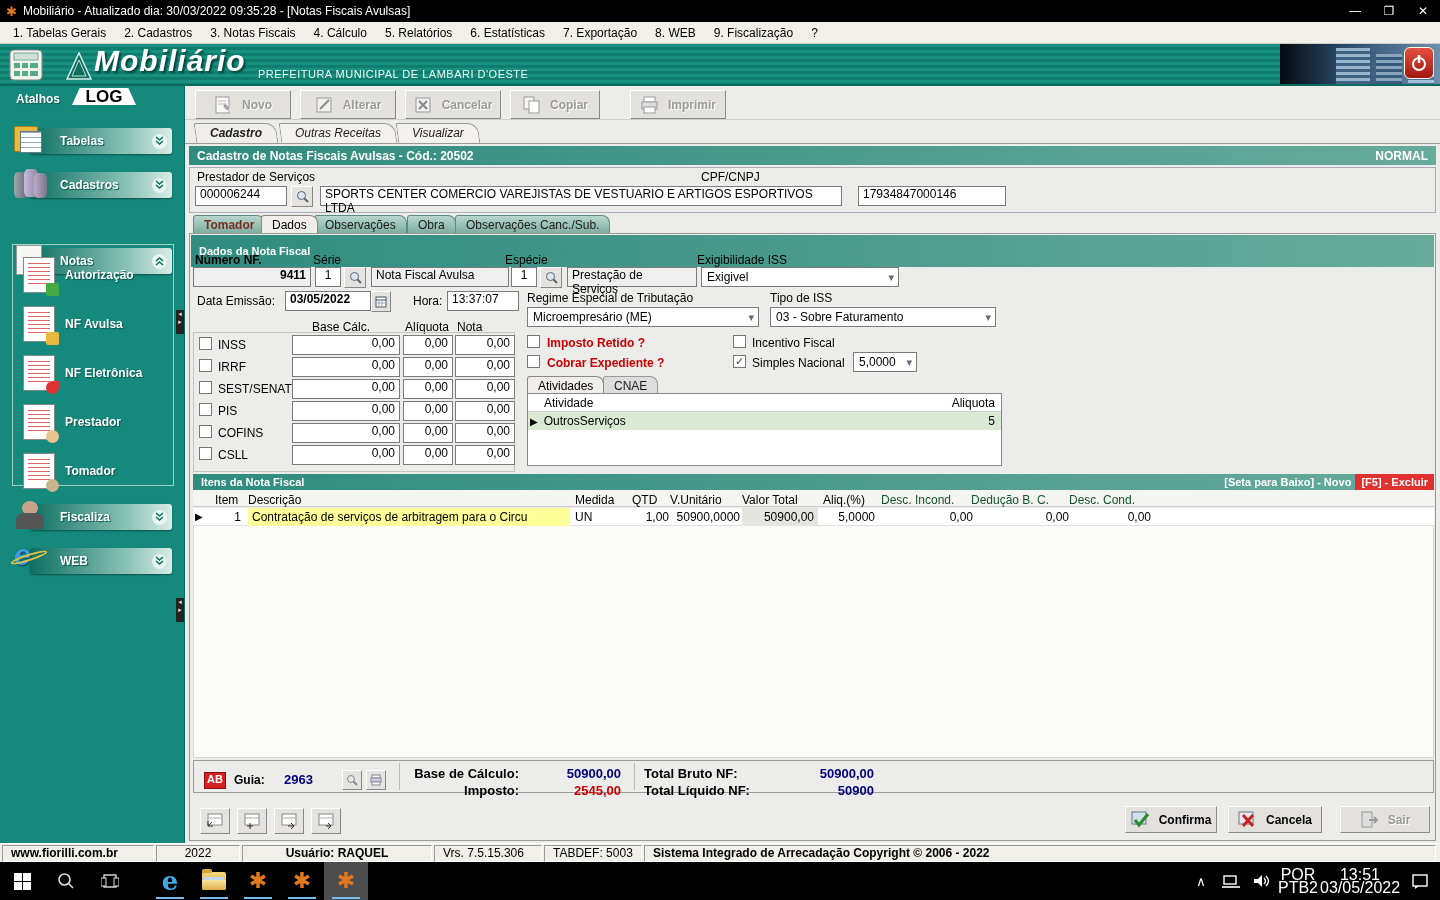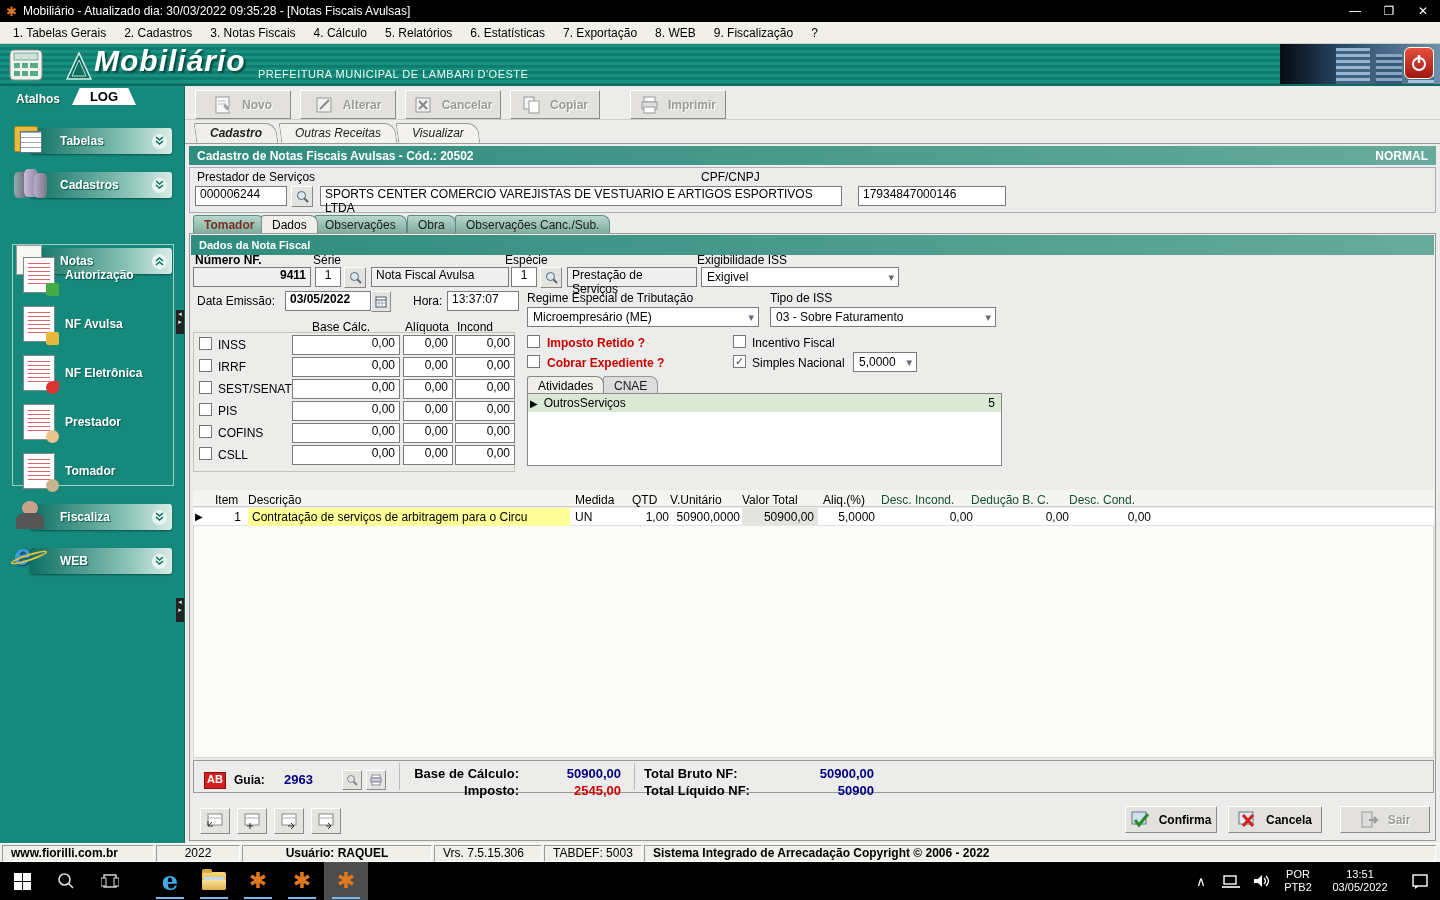--- a/index.html
+++ b/index.html
@@ -75,21 +75,21 @@
   .navy { color:#00007f; font-weight:bold; }
   .th-red { color:#14532d; }
   .col-h { position:absolute; font-size:12px; white-space:nowrap; }
 
   .status-seg { height:17px; border:1px solid; border-color:#9b9b9b #fff #fff #9b9b9b; display:flex;
                 align-items:center; padding:0 8px; margin-right:2px; white-space:nowrap; }
 
   .taskbar { left:0; top:862px; width:1440px; height:38px; background:#000; display:flex; align-items:center; }
   .tb-ico { width:44px; height:38px; display:flex; align-items:center; justify-content:center; position:relative; }
   .tb-under:after { content:""; position:absolute; bottom:1px; left:8px; right:8px; height:2px; background:#76b9ed; }
-  .tray-txt { color:#fff; font-size:11px; line-height:13px; text-align:center; }
+  .tray-txt { color:#fff; font-size:16px; line-height:13px; text-align:center; }
 </style>
 </head>
 <body>
 
 <div id="screen">
 
   <div class="abs titlebar">
     <span style="color:#e07820; font-size:13px; margin:0 6px;">✱</span>
     <span>Mobiliário - Atualizado dia: 30/03/2022 09:35:28 - [Notas Fiscais Avulsas]</span>
     <span style="flex:1"></span>
@@ -138,21 +138,21 @@
     <div class="abs" style="left:1404px; top:3px; width:30px; height:32px; border-radius:6px; background:linear-gradient(#e45040,#a01810); border:1px solid #ffd; display:flex; align-items:center; justify-content:center;">
       <svg width="18" height="18">
           <circle cx="9" cy="10" r="6" fill="none" stroke="#fff" stroke-width="2"></circle>
           <line x1="9" y1="1" x2="9" y2="9" stroke="#fff" stroke-width="2.5"></line>
         </svg>
     </div>
   </div>
 
   <div class="abs sidebar">
     <span class="abs" style="left:16px; top:6px; color:#fff; font-weight:bold; text-shadow:1px 1px 1px #0a554b;">Atalhos</span>
-    <div class="abs" style="left:72px; top:2px; width:64px; height:17px; background:#fff; clip-path:polygon(12% 0,88% 0,100% 100%,0 100%); display:flex; align-items:center; justify-content:center; font-weight:bold; font-size:13px;">
+    <div class="abs" style="left:72px; top:2px; width:64px; height:17px; background:#fff; clip-path:polygon(12% 0,88% 0,100% 100%,0 100%); display:flex; align-items:center; justify-content:center; font-weight:bold; font-size:17px;">
       <span>LOG</span>
     </div>
 
     <div class="side-group" style="top:42px;">
       <div class="side-icon">
         <div style="position:absolute; left:6px; top:4px; width:24px; height:26px; background:#e8b93c; border:1px solid #a8821a; border-radius:2px;"></div>
         <div style="position:absolute; left:12px; top:9px; width:22px; height:22px; background:#fff; border:1px solid #678; background-image:repeating-linear-gradient(180deg,#9ab 0 1px,transparent 1px 5px);"></div>
       </div>
       <span class="glabel">Tabelas</span>
       <span class="side-chevron">
@@ -322,21 +322,21 @@
     <div class="abs" style="left:0; top:129px; width:1255px; height:19px;">
       <div class="itab" style="left:8px;"><span style="color:#7a2f22; font-weight:bold;">Tomador</span></div>
       <div class="itab active" style="left:76px;"><span>Dados</span></div>
       <div class="itab" style="left:129px;"><span>Observações</span></div>
       <div class="itab" style="left:222px;"><span>Obra</span></div>
       <div class="itab" style="left:270px;"><span>Observações Canc./Sub.</span></div>
     </div>
 
     <div class="abs" style="left:4px; top:147px; width:1247px; height:608px; border:1px solid #999; background:#ececea;"></div>
 
-    <div class="abs teal-bar" style="left:6px; top:149px; width:1243px; height:20px; font-size:11px;">
+    <div class="abs teal-bar" style="left:6px; top:149px; width:1243px; height:32px; font-size:11px;">
       <span>Dados da Nota Fiscal</span>
     </div>
 
     <span class="flabel" style="left:10px; top:167px; font-weight:bold;">Número NF.</span>
     <span class="flabel" style="left:128px; top:167px;">Série</span>
     <span class="flabel" style="left:320px; top:167px;">Espécie</span>
     <span class="flabel" style="left:512px; top:167px;">Exigibilidade ISS</span>
 
     <div class="inp ro" style="left:8px; top:181px; width:118px; text-align:right; font-weight:bold;">9411</div>
     <div class="inp" style="left:130px; top:181px; width:26px; text-align:center;">1</div>
@@ -370,21 +370,21 @@
     </div>
     <span class="flabel" style="left:228px; top:208px;">Hora:</span>
     <div class="inp" style="left:262px; top:205px; width:72px;">13:37:07</div>
     <span class="flabel" style="left:342px; top:205px;">Regime Especial de Tributação</span>
     <span class="flabel" style="left:585px; top:205px;">Tipo de ISS</span>
     <div class="sel" style="left:342px; top:221px; width:232px;">Microempresário (ME)</div>
     <div class="sel" style="left:585px; top:221px; width:226px;">03 - Sobre Faturamento</div>
 
     <span class="flabel" style="left:127px; top:234px;">Base Cálc.</span>
     <span class="flabel" style="left:220px; top:234px;">Alíquota</span>
-    <span class="flabel" style="left:272px; top:234px;">Incond</span>
+    <span class="flabel" style="left:272px; top:234px;">Nota</span>
 
     <div class="abs" style="left:8px; top:246px; width:322px; height:140px; border:1px solid #c4c4be;"></div>
 
     <span class="chk" style="left:14px; top:251px;"></span>
     <span class="flabel" style="left:33px; top:252px;">INSS</span>
     <div class="inp" style="left:107px; top:249px; width:108px; text-align:right;">0,00</div>
     <div class="inp" style="left:218px; top:249px; width:50px; text-align:right;">0,00</div>
     <div class="inp" style="left:270px; top:249px; width:60px; text-align:right;">0,00</div>
 
     <span class="chk" style="left:14px; top:273px;"></span>
@@ -423,28 +423,39 @@
     <span class="flabel" style="left:567px; top:250px;">Incentivo Fiscal</span>
     <span class="chk" style="left:342px; top:269px;"></span>
     <span class="flabel red-bold" style="left:362px; top:270px;">Cobrar Expediente ?</span>
     <span class="chk" style="left:548px; top:269px;">✓</span>
     <span class="flabel" style="left:567px; top:270px;">Simples Nacional</span>
     <div class="sel" style="left:668px; top:266px; width:64px;">5,0000</div>
 
     <div class="itab active" style="left:342px; top:290px; height:17px;"><span>Atividades</span></div>
     <div class="itab" style="left:418px; top:290px; height:17px; background:#ddd; border-color:#999;"><span>CNAE</span></div>
     <div class="abs" style="left:342px; top:307px; width:475px; height:73px; background:#fff; border:1px solid #888;">
+      <div style="height:18px; border-bottom:1px solid #ccc; display:flex; align-items:center; padding:0 6px 0 16px;">
+        <span>Atividade</span>
+        <span style="flex:1"></span>
+        <span>Aliquota</span>
+      </div>
       <div style="height:18px; background:#d9e9d4; display:flex; align-items:center; padding:0 6px 0 2px;">
         <span style="font-size:10px;">▶</span>
         <span style="margin-left:6px;">OutrosServiços</span>
         <span style="flex:1"></span>
         <span>5</span>
       </div>
     </div>
 
+    <div class="abs teal-bar" style="left:8px; top:388px; width:1241px; height:16px; font-size:11px; padding:0 0 0 8px;">
+      <span>Itens da Nota Fiscal</span>
+      <span style="flex:1"></span>
+      <span>[Seta para Baixo] - Novo</span>
+      <span style="background:#e03030; padding:0 6px; margin-left:4px; height:16px; display:flex; align-items:center;">[F5] - Excluir</span>
+    </div>
 
     <div class="abs" style="left:8px; top:404px; width:1241px; height:17px; background:#f4f4f0; border-bottom:1px solid #ccc;"></div>
     <span class="col-h" style="left:30px; top:407px;">Item</span>
     <span class="col-h" style="left:63px; top:407px;">Descrição</span>
     <span class="col-h" style="left:390px; top:407px;">Medida</span>
     <span class="col-h" style="left:447px; top:407px;">QTD</span>
     <span class="col-h" style="left:485px; top:407px;">V.Unitário</span>
     <span class="col-h" style="left:557px; top:407px;">Valor Total</span>
     <span class="col-h" style="left:638px; top:407px;">Aliq.(%)</span>
     <span class="col-h th-red" style="left:696px; top:407px;">Desc. Incond.</span>

